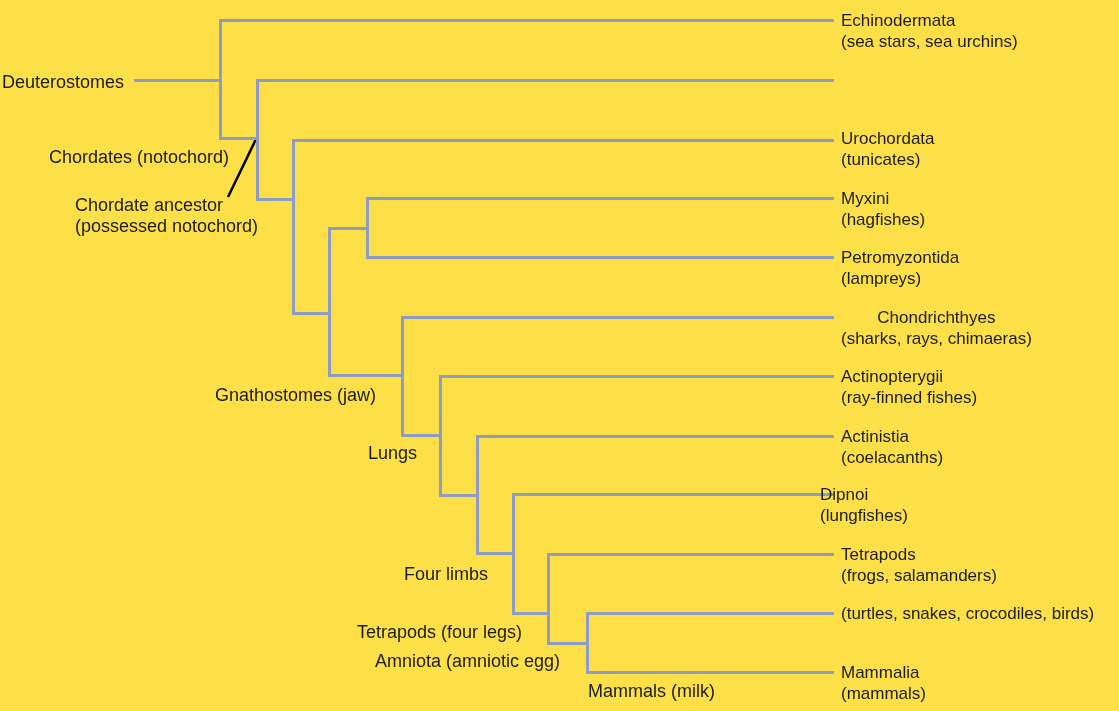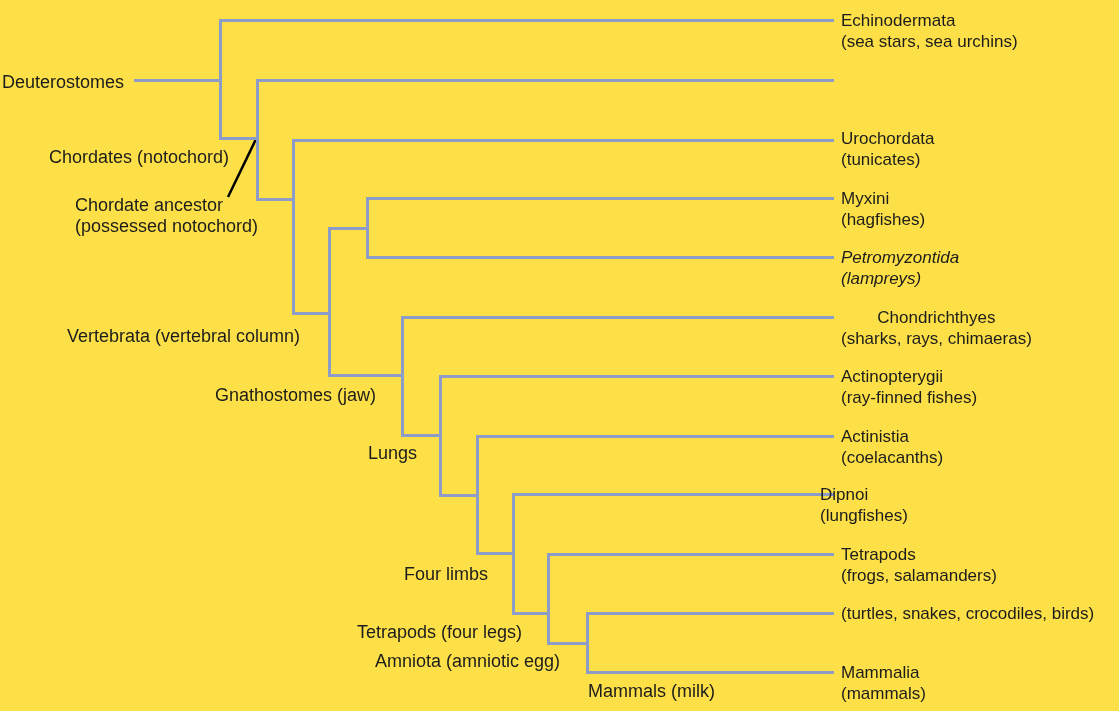--- a/index.html
+++ b/index.html
@@ -79,21 +79,21 @@
         <span class="tip-common">(sea stars, sea urchins)</span>
       </div>
       <div class="tip-label" style="left: 841px; top: 128px; color: rgb(28, 28, 28);">
         <span class="tip-name">Urochordata</span>
         <span class="tip-common">(tunicates)</span>
       </div>
       <div class="tip-label" style="left: 841px; top: 188px; color: rgb(28, 28, 28);">
         <span class="tip-name">Myxini</span>
         <span class="tip-common">(hagfishes)</span>
       </div>
-      <div class="tip-label" style="left: 841px; top: 247px; color: rgb(28, 28, 28); font-style: italic;">
+      <div class="tip-label" style="left: 841px; top: 247px; color: rgb(28, 28, 28);">
         <span class="tip-name">Petromyzontida</span>
         <span class="tip-common">(lampreys)</span>
       </div>
       <div class="tip-label" style="left: 841px; top: 307px; color: rgb(28, 28, 28); text-align: center;">
         <span class="tip-name">Chondrichthyes</span>
         <span class="tip-common">(sharks, rays, chimaeras)</span>
       </div>
       <div class="tip-label" style="left: 841px; top: 366px; color: rgb(28, 28, 28);">
         <span class="tip-name">Actinopterygii</span>
         <span class="tip-common">(ray-finned fishes)</span>
@@ -122,23 +122,20 @@
       <div class="node-label" style="left: 2px; top: 72px; color: rgb(28, 28, 28);">
         <span>Deuterostomes</span>
       </div>
       <div class="node-label" style="left: 49px; top: 147px; color: rgb(28, 28, 28);">
         <span>Chordates (notochord)</span>
       </div>
       <div class="node-label" style="left: 75px; top: 195px; color: rgb(28, 28, 28);">
         <span>Chordate ancestor</span>
         <span>(possessed notochord)</span>
       </div>
-      <div class="node-label" style="left: 67px; top: 326px; color: rgb(28, 28, 28);">
-        <span>Vertebrata (vertebral column)</span>
-      </div>
       <div class="node-label" style="left: 215px; top: 385px; color: rgb(28, 28, 28); text-align: center;">
         <span>Gnathostomes (jaw)</span>
       </div>
       <div class="node-label" style="left: 368px; top: 443px; color: rgb(28, 28, 28);">
         <span>Lungs</span>
       </div>
       <div class="node-label" style="left: 404px; top: 564px; color: rgb(28, 28, 28);">
         <span>Four limbs</span>
       </div>
       <div class="node-label" style="left: 357px; top: 622px; color: rgb(28, 28, 28);">

